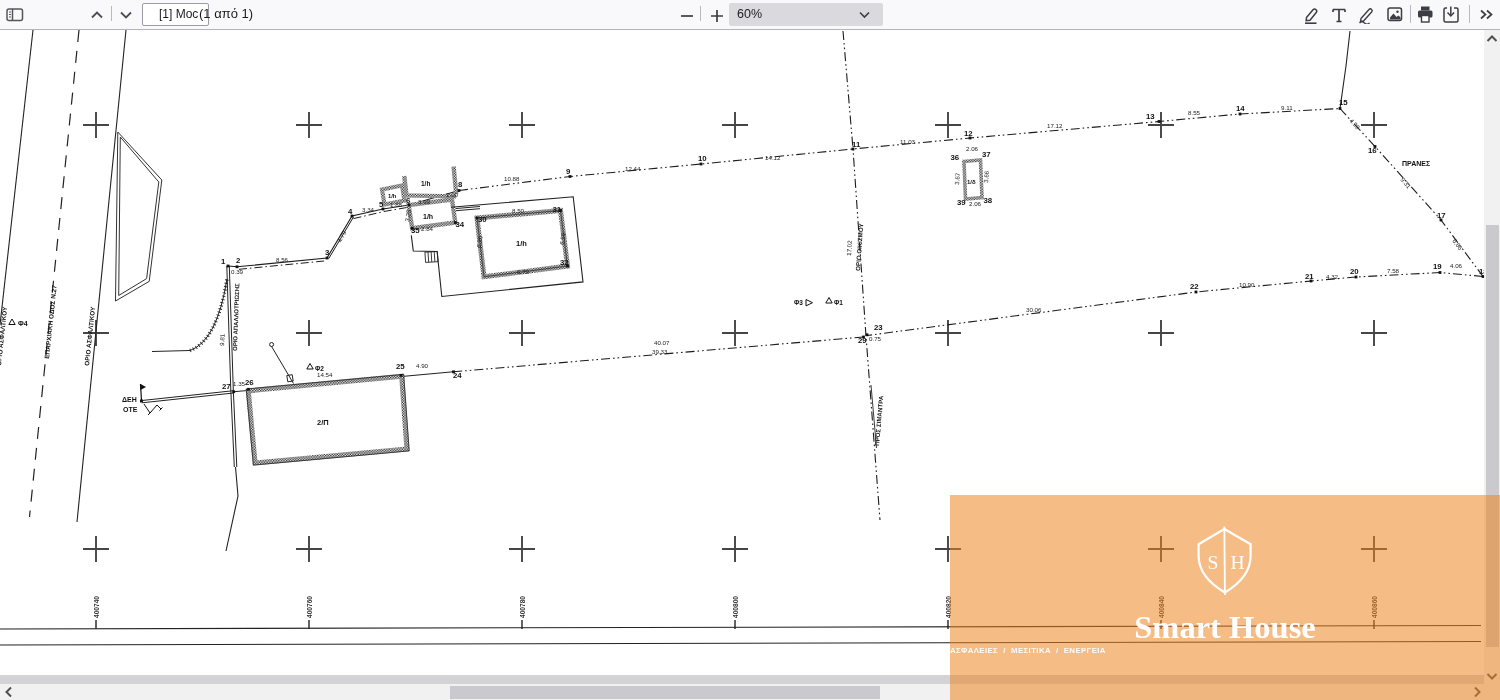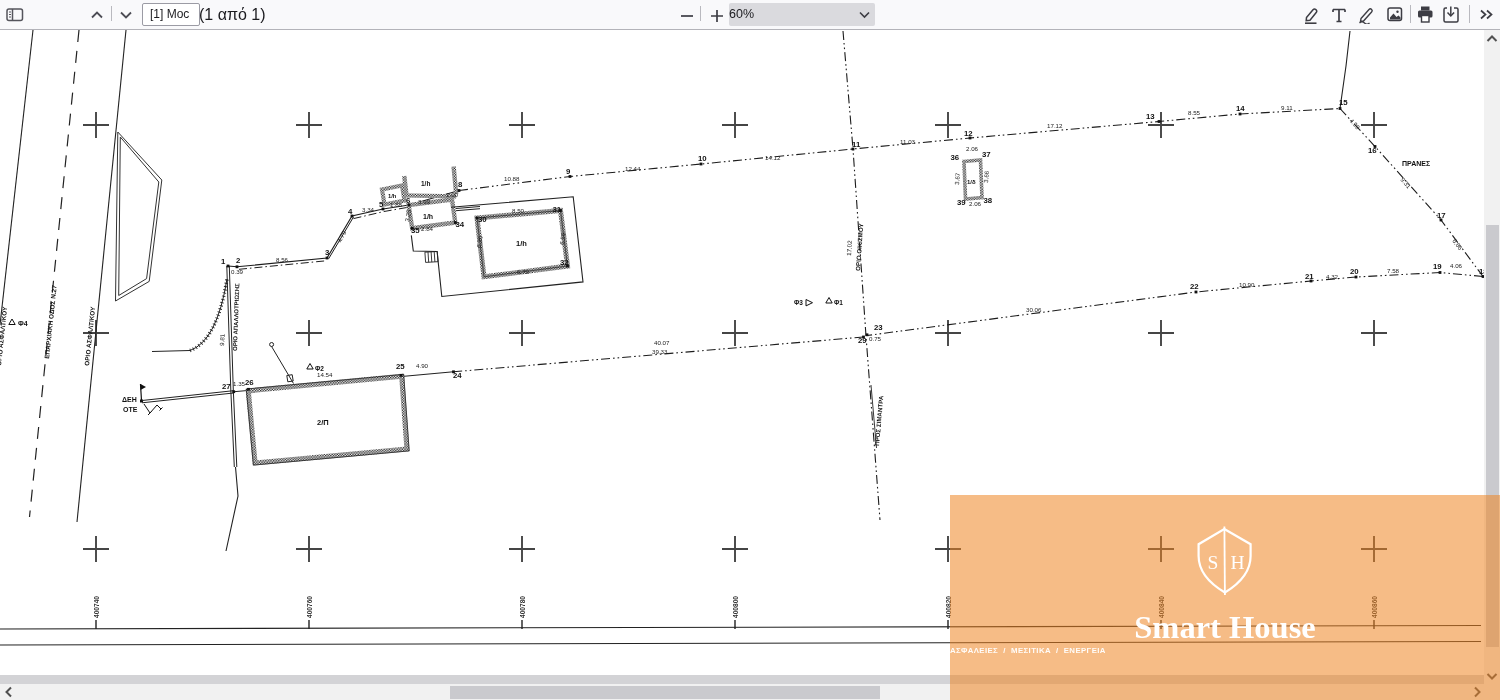--- a/index.html
+++ b/index.html
@@ -360,35 +360,35 @@
 <svg class="abs" style="left:90px;top:10px" width="16" height="10">
     <path d="M2,7.5 L7,2.5 L12,7.5" fill="none" stroke="#4d4d55" stroke-width="1.8"></path>
   </svg>
 
 <div class="abs" style="left:111px;top:6px;width:1px;height:15px;background:#b9b9bf"></div>
 
 <svg class="abs" style="left:119px;top:10px" width="16" height="10">
     <path d="M2,2.5 L7,7.5 L12,2.5" fill="none" stroke="#4d4d55" stroke-width="1.8"></path>
   </svg>
 
-<div class="abs" style="left:142px;top:3px;width:49px;height:21px;background:#fff;border:1px solid #9b9ba4;border-radius:2px;font-size:12px;color:#1b1b1f;line-height:21px;padding-left:7px">[1] Μoc</div>
-
-<div class="abs" style="left:199px;top:6px;font-size:16px;color:#1b1b1f">(1 από 1)</div>
+<div class="abs" style="left:142px;top:3px;width:49px;height:21px;background:#fff;border:1px solid #9b9ba4;border-radius:2px;font-size:12px;color:#1b1b1f;line-height:21px;padding-left:16px">[1] Μoc</div>
+
+<div class="abs" style="left:199px;top:6px;font-size:13px;color:#1b1b1f">(1 από 1)</div>
 
 <svg class="abs" style="left:679px;top:8px" width="16" height="16">
     <line x1="2" y1="8" x2="14" y2="8" stroke="#3d3d44" stroke-width="1.7"></line>
   </svg>
 
 <div class="abs" style="left:700px;top:6px;width:1px;height:15px;background:#b9b9bf"></div>
 
 <svg class="abs" style="left:709px;top:8px" width="16" height="16">
     <path d="M2,8 h12 M8,2 v12" stroke="#3d3d44" stroke-width="1.7"></path>
   </svg>
 
-<div class="abs" style="left:729px;top:3px;width:146px;height:23px;background:#dadade;border-radius:2px;font-size:12.5px;color:#1b1b1f;line-height:23px;">60%</div>
+<div class="abs" style="left:729px;top:3px;width:146px;height:23px;background:#dadade;border-radius:2px;font-size:12.5px;color:#1b1b1f;line-height:23px;padding-left:8px">60%</div>
 
 <svg class="abs" style="left:858px;top:11px" width="14" height="9">
     <path d="M2,1.5 L6.5,6 L11,1.5" fill="none" stroke="#3d3d44" stroke-width="1.6"></path>
   </svg>
 
 <svg class="abs" style="left:1303px;top:6px" width="18" height="18">
 <path d="M3.5,11.5 L10,3.8 q1.3,-1.5 2.9,-0.2 q1.6,1.3 0.3,2.9 L7,14.2 L3.2,14.6 z" fill="none" stroke="#3d3d44" stroke-width="1.5"></path>
 <line x1="2" y1="17.3" x2="13.5" y2="17.3" stroke="#3d3d44" stroke-width="1.8"></line>
 </svg>
 

